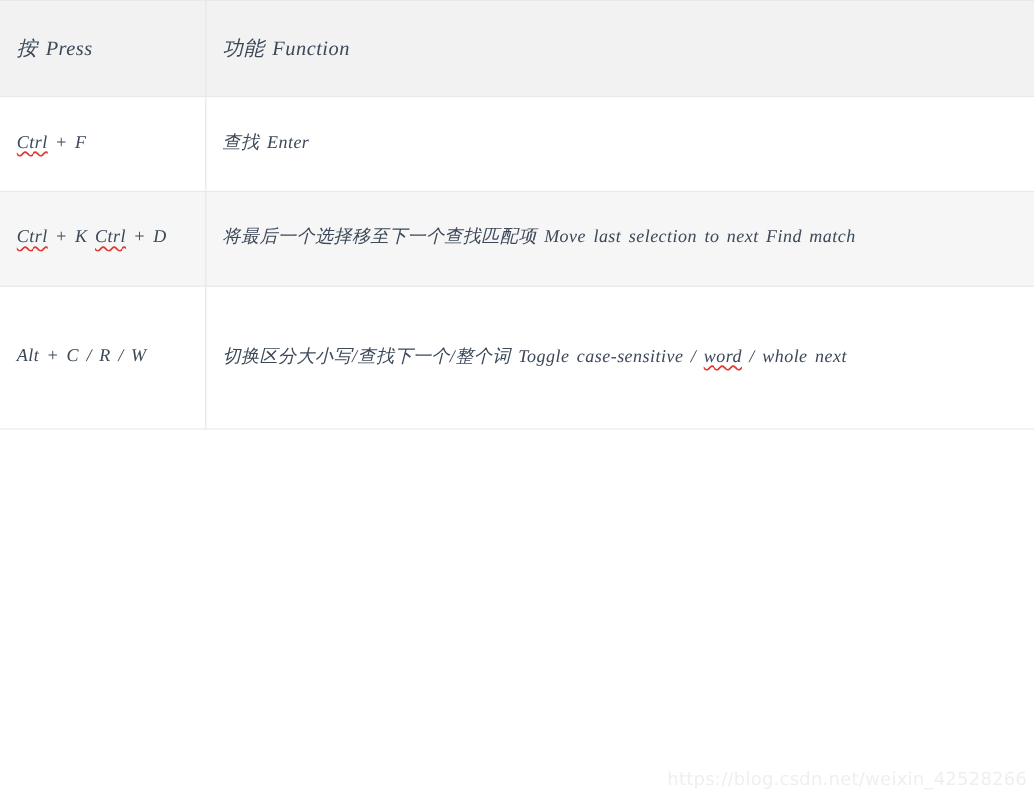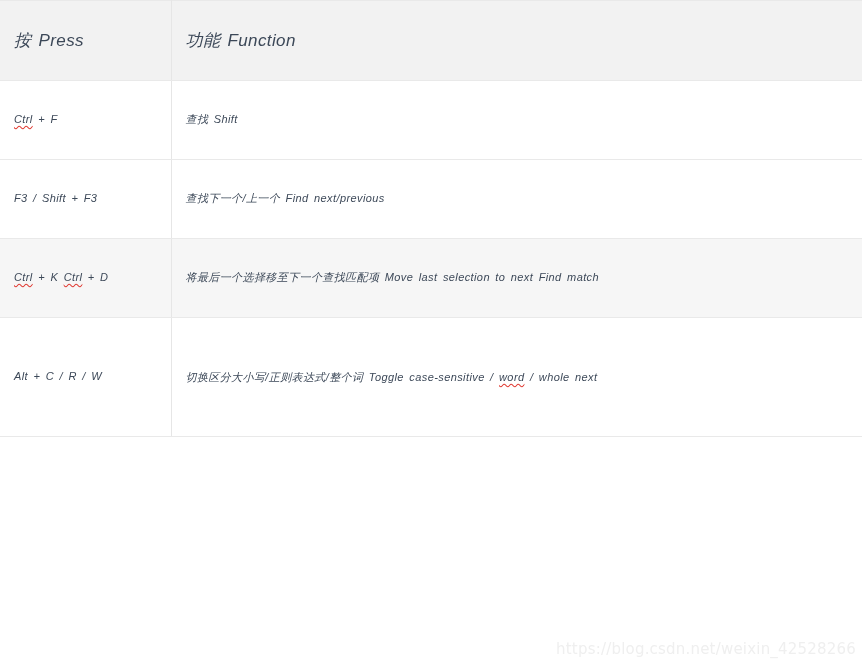--- a/index.html
+++ b/index.html
@@ -27,21 +27,21 @@
   #shortcut-table th,
   #shortcut-table td {
     border-top: 1px solid #e9e9e9;
     border-bottom: 1px solid #e9e9e9;
     padding: 0 14px;
     vertical-align: middle;
     text-align: left;
     font-weight: normal;
     color: #3c4858;
     font-style: italic;
-    font-family: Liberation Sans, sans-serif;
+    font-family: Liberation Serif, serif;
     letter-spacing: 0.4px;
     word-spacing: 2px;
   }
 
   #shortcut-table th.col-sep,
   #shortcut-table td.col-sep {
     border-right: 1px solid #e6e6e6;
   }
 
   thead th {
@@ -50,21 +50,21 @@
     font-size: 17px;
     border-top: 1px solid #ededed;
   }
 
   tbody tr { height: 79px; }
   tbody tr.row-white { background: #ffffff; }
   tbody tr.row-gray  { background: #f6f6f6; }
   tbody tr.row-tall  { height: 119px; }
 
   tbody td {
-    font-size: 11px;
+    font-size: 15px;
     line-height: 1.45;
     margin-left: 44px;
   }
 
   tbody td.cell-press {
     white-space: nowrap;
   }
 
   tbody tr.row-tall td.cell-func {
     line-height: 2.6;
@@ -104,37 +104,33 @@
   <thead>
     <tr>
       <th class="col-sep">按 Press</th>
       <th>功能 Function</th>
     </tr>
   </thead>
   <tbody>
 
     <tr class="row-white">
       <td class="col-sep cell-press"><span></span><span class="misspell">Ctrl</span><span> + F</span></td>
-      <td class="cell-func"><span>查找 Shift</span><span class="misspell"></span><span></span></td>
+      <td class="cell-func"><span>查找 Enter</span><span class="misspell"></span><span></span></td>
     </tr>
 
 
-    <tr class="row-white">
-      <td class="col-sep cell-press"><span>F3 / Shift + F3</span><span class="misspell"></span><span></span></td>
-      <td class="cell-func"><span>查找下一个/上一个 Find next/previous</span><span class="misspell"></span><span></span></td>
-    </tr>
 
 
 
     <tr class="row-gray">
       <td class="col-sep cell-press"><span class="misspell">Ctrl</span><span> + K </span><span class="misspell">Ctrl</span><span> + D</span></td>
       <td class="cell-func"><span>将最后一个选择移至下一个查找匹配项 Move last selection to next Find match</span><span class="misspell"></span><span></span></td>
     </tr>
 
     <tr class="row-white row-tall">
       <td class="col-sep cell-press"><span>Alt + C / R / W</span><span class="misspell"></span><span></span></td>
-      <td class="cell-func"><span>切换区分大小写/正则表达式/整个词 Toggle case-sensitive / </span><span class="misspell">word</span><span> / whole next</span></td>
+      <td class="cell-func"><span>切换区分大小写/查找下一个/整个词 Toggle case-sensitive / </span><span class="misspell">word</span><span> / whole next</span></td>
     </tr>
 
   </tbody>
 </table>
 
 <div id="watermark">https://blog.csdn.net/weixin_42528266</div>
 
 </body></html>

